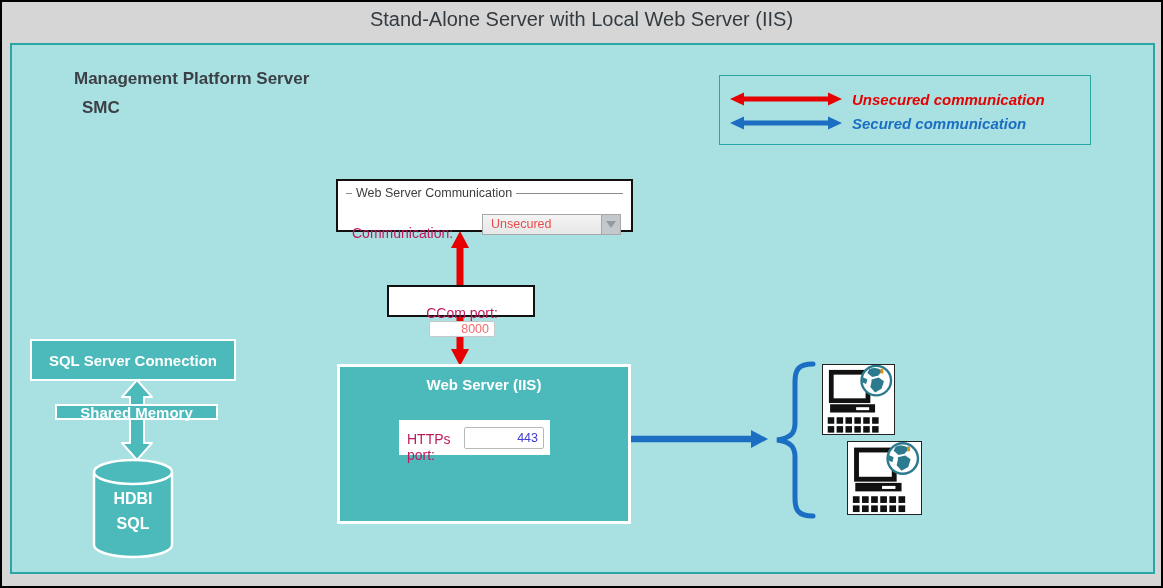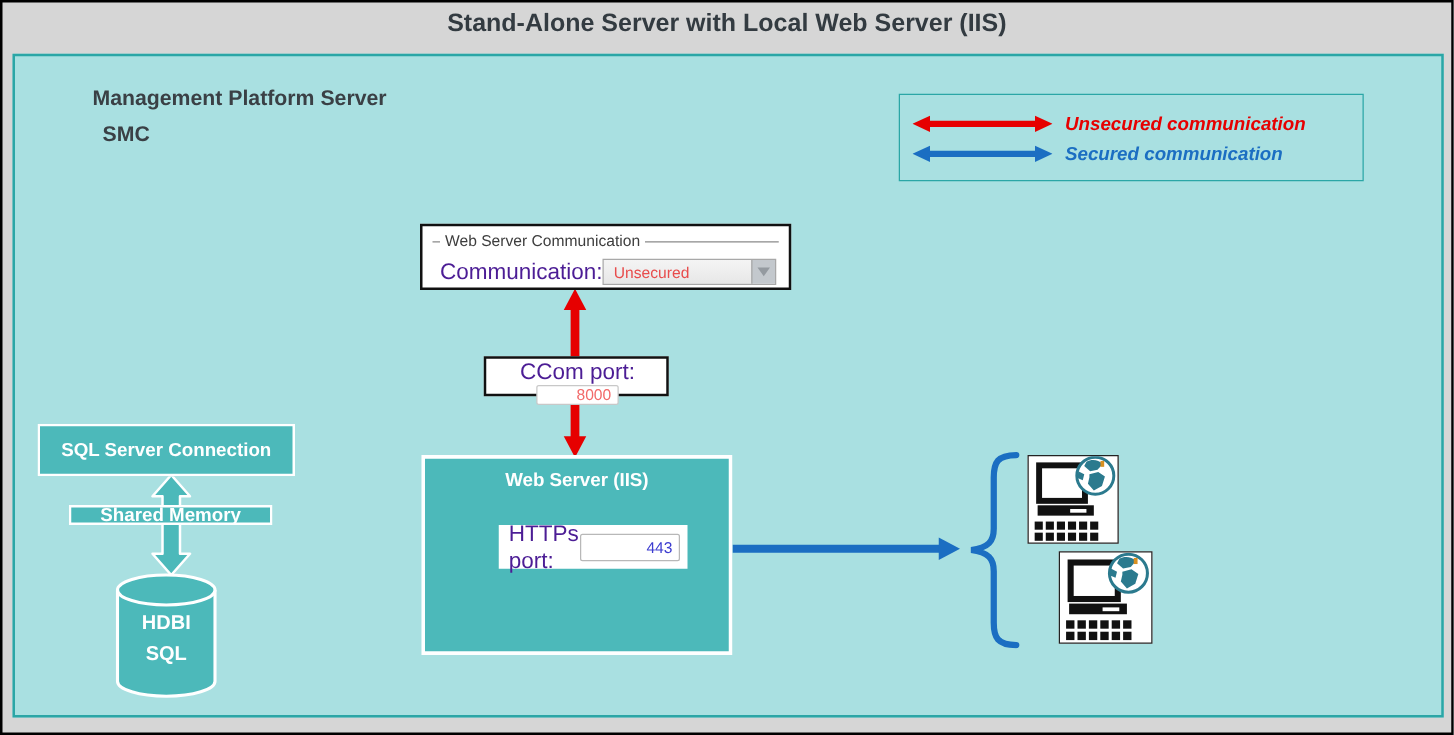--- a/index.html
+++ b/index.html
@@ -3,21 +3,21 @@
 <meta charset="utf-8">
 <style>
   * { box-sizing: border-box; margin: 0; padding: 0; }
   body { font-family: "Liberation Sans", sans-serif; background: #888; }
   .screen {
     position: relative; width: 1163px; height: 588px;
     background: #d6d6d6; border: 2px solid #000; overflow: hidden;
   }
   .diagram-title {
     position: absolute; top: 6px; left: 0; width: 100%;
-    text-align: center; font-size: 20px; font-weight: bold; color: #333b41;
+    text-align: center; font-size: 20px; font-weight: normal; color: #333b41;
   }
   .main-container {
     position: absolute; left: 8px; top: 41px; width: 1145px; height: 531px;
     background: #a9e0e1; border: 2px solid #2ba6a6;
   }
   .mp-title { position: absolute; left: 72px; top: 67px; font-size: 17px; font-weight: bold; color: #3a4045; }
   .mp-sub   { position: absolute; left: 80px; top: 96px; font-size: 17px; font-weight: bold; color: #3a4045; }
 
   
   .legend {
@@ -39,21 +39,21 @@
     position: absolute; left: 8px; right: 8px; top: 5px;
     display: flex; align-items: center; gap: 4px;
     font-size: 12.5px; color: #3d3d3d;
   }
   .group-head .pre  { width: 6px; height: 1px; background: #8a8a8a; }
   .group-head .line { flex: 1; height: 1px; background: #8a8a8a; }
   .wsc-row {
     position: absolute; left: 14px; right: 10px; top: 26px;
     display: flex; align-items: center; justify-content: space-between;
   }
-  .ctl-label { font-size: 18px; color: #4c1d95; }
+  .ctl-label { font-size: 14px; color: #be185d; margin-top: 18px; }
   .dropdown {
     width: 139px; height: 21px; background: linear-gradient(#f4f4f4, #e7e7e7);
     border: 1px solid #a8a8a8; display: flex; align-items: center; cursor: default;
   }
   .dd-value { flex: 1; padding-left: 8px; font-size: 12.5px; color: #e84c4c; }
   .dd-btn {
     width: 19px; height: 100%; background: #c3c8cd; border-left: 1px solid #a8a8a8;
     display: flex; align-items: center; justify-content: center;
   }
   .dd-tri { width: 0; height: 0; border-left: 5px solid transparent;
@@ -69,21 +69,21 @@
   }
   .port-input {
     height: 20px; border: 1px solid #c8c8c8; border-radius: 2px;
     background: #fff; text-align: right; font-size: 12.5px;
     font-family: "Liberation Sans", sans-serif; padding-right: 5px; outline: none;
   }
   .ccom-box .port-input { width: 66px; color: #f26a6a; }
 
   
   .iis-box {
-    position: absolute; left: 335px; top: 362px; width: 249px; height: 160px;
+    position: absolute; left: 335px; top: 362px; width: 294px; height: 160px;
     background: #4cb9ba; border: 3px solid #fff; z-index: 2;
   }
   .iis-title { margin-top: 9px; text-align: center; font-size: 15px; font-weight: bold; color: #fff; }
   .https-box {
     position: absolute; left: 397px; top: 418px; width: 151px; height: 35px;
     background: #fff; z-index: 3;
     display: flex; align-items: center; justify-content: space-between;
     padding: 0 6px 0 8px;
   }
   .https-box .port-input { width: 80px; height: 22px; color: #3d3dd0; border-color: #b8b8b8; }

